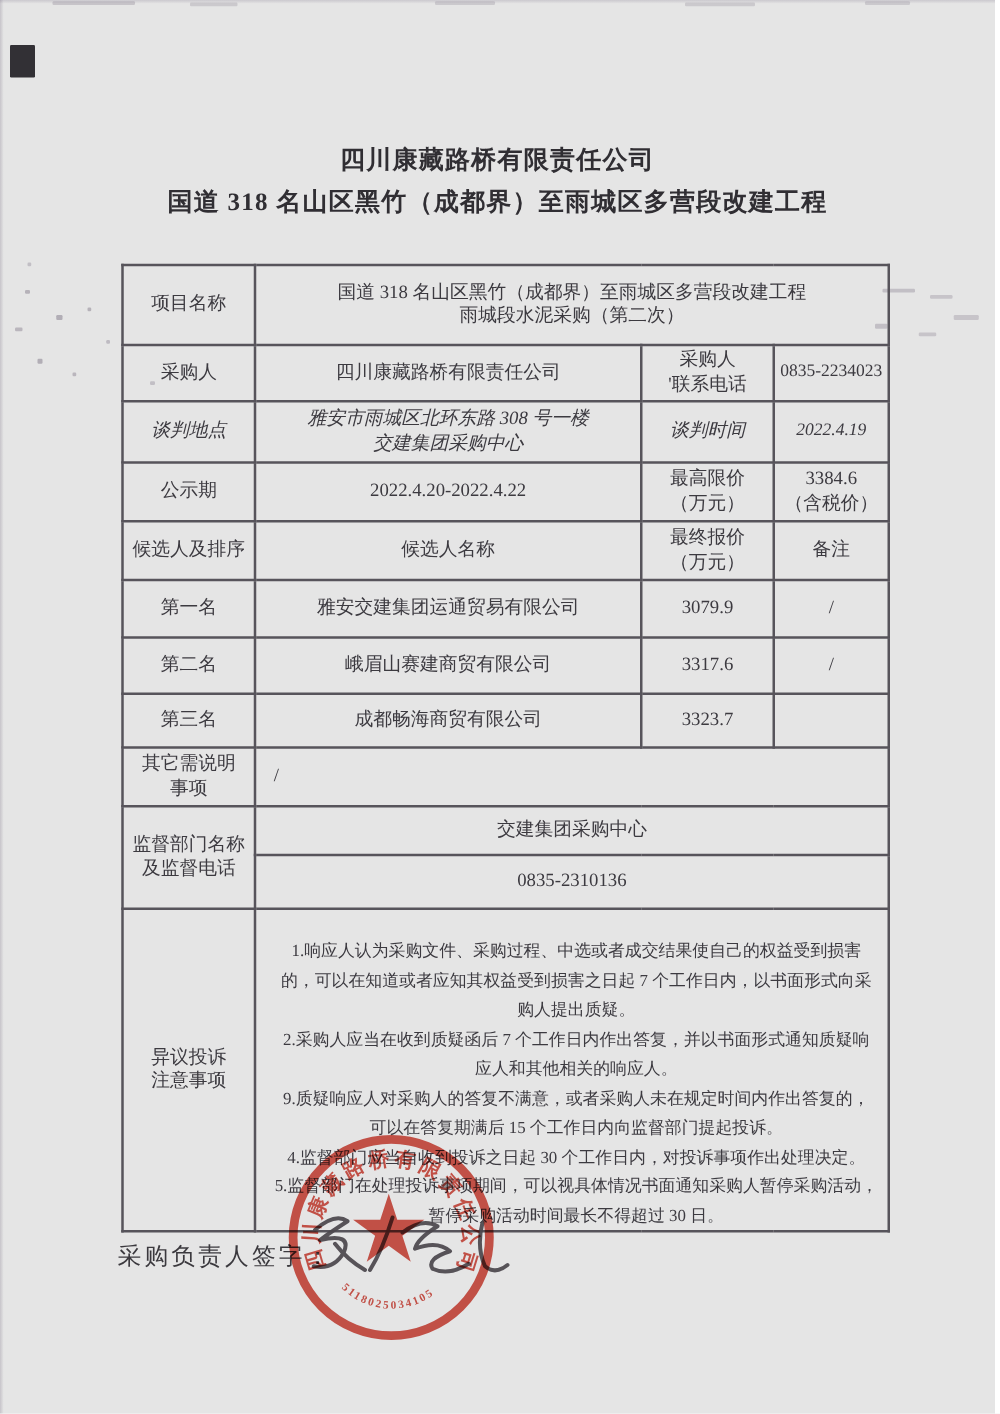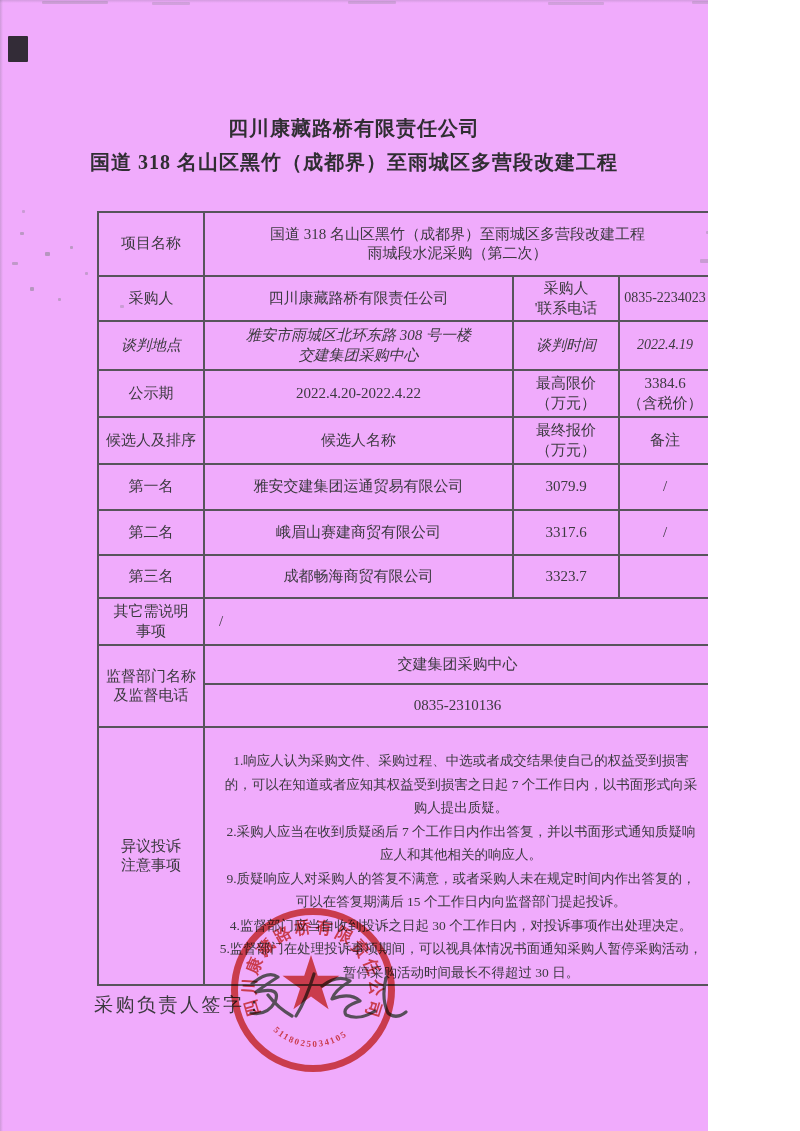--- a/index.html
+++ b/index.html
@@ -1,18 +1,18 @@
 <!DOCTYPE html>
 <html><head>
 <meta charset="utf-8">
 <style>
   html,body{margin:0;padding:0;}
   .page{
-    position:relative;width:708px;height:1131px;overflow:hidden;
-    background:#f0abfc;
+    position:relative;width:796px;height:1131px;overflow:hidden;
+    background:#e5e5e5;
     font-family:"Liberation Serif","DejaVu Serif",serif;
     color:#3c3a40;
   }
   .page::before{content:"";position:absolute;left:0;top:0;width:3px;height:100%;
     background:linear-gradient(to right,rgba(120,110,130,.28),rgba(120,110,130,0));}
   .page::after{content:"";position:absolute;left:0;top:0;width:100%;height:3px;
     background:linear-gradient(to bottom,rgba(110,100,125,.22),rgba(110,100,125,0));}
   .corner-mark{position:absolute;left:8px;top:36px;width:20px;height:26px;
     background:#232126;opacity:.92;border-radius:1px;}
   .noise i{position:absolute;display:block;background:#8f8896;border-radius:1px;}

